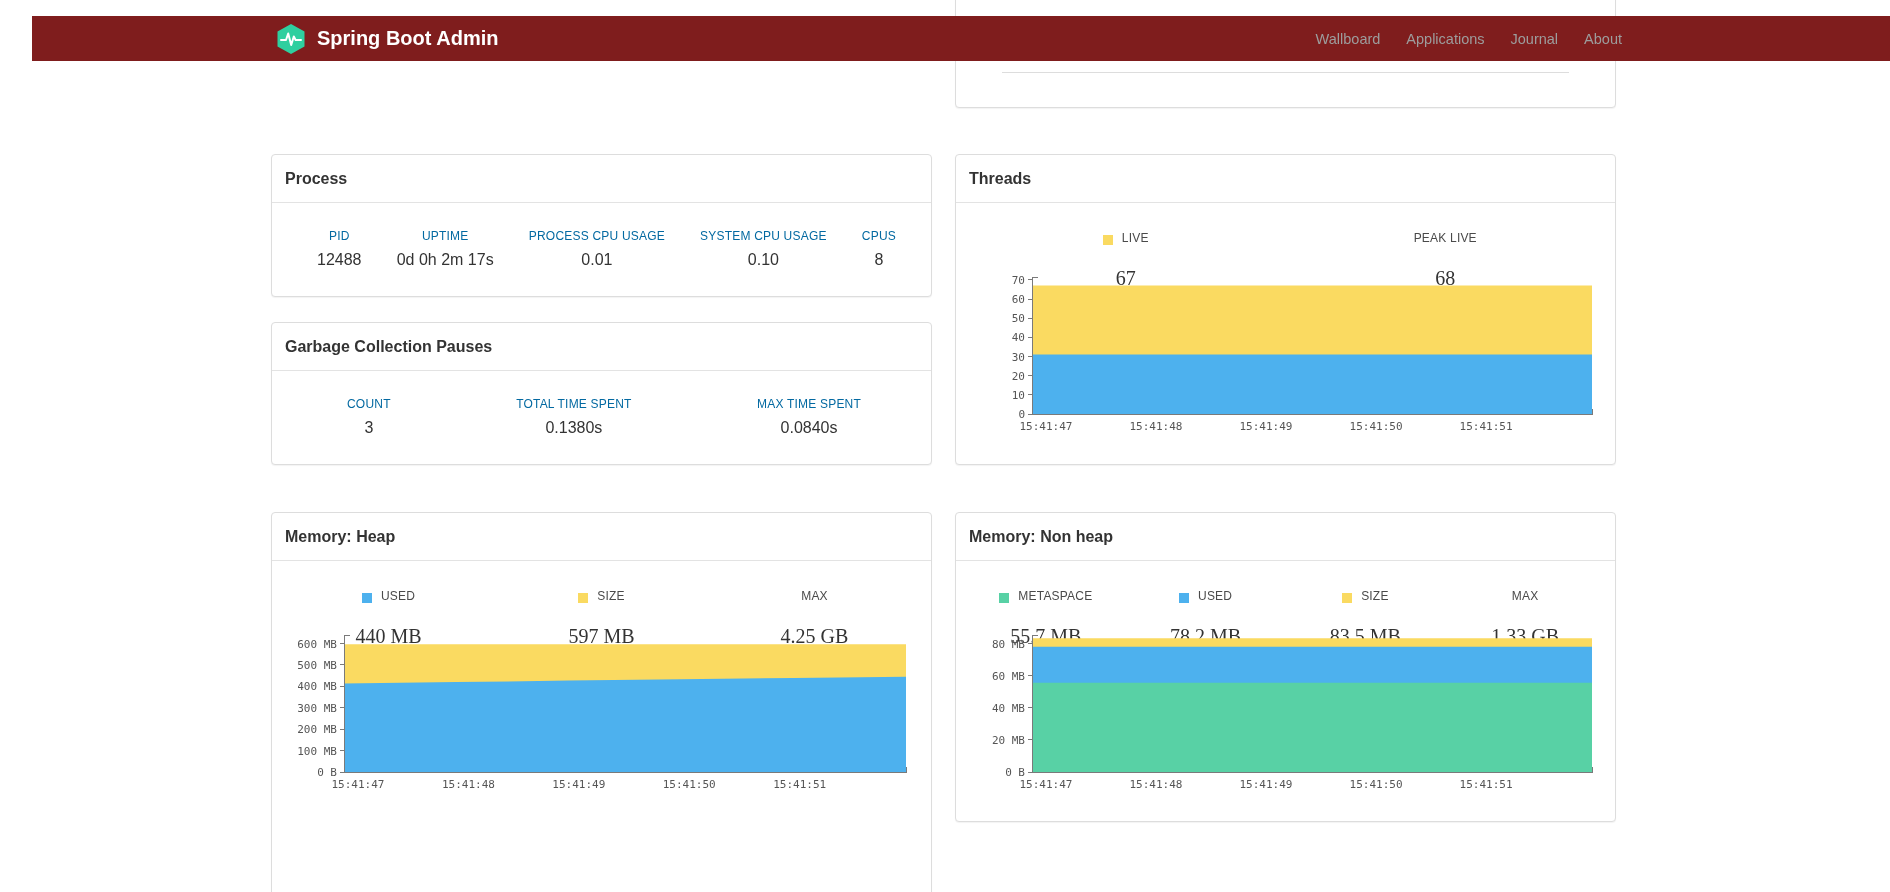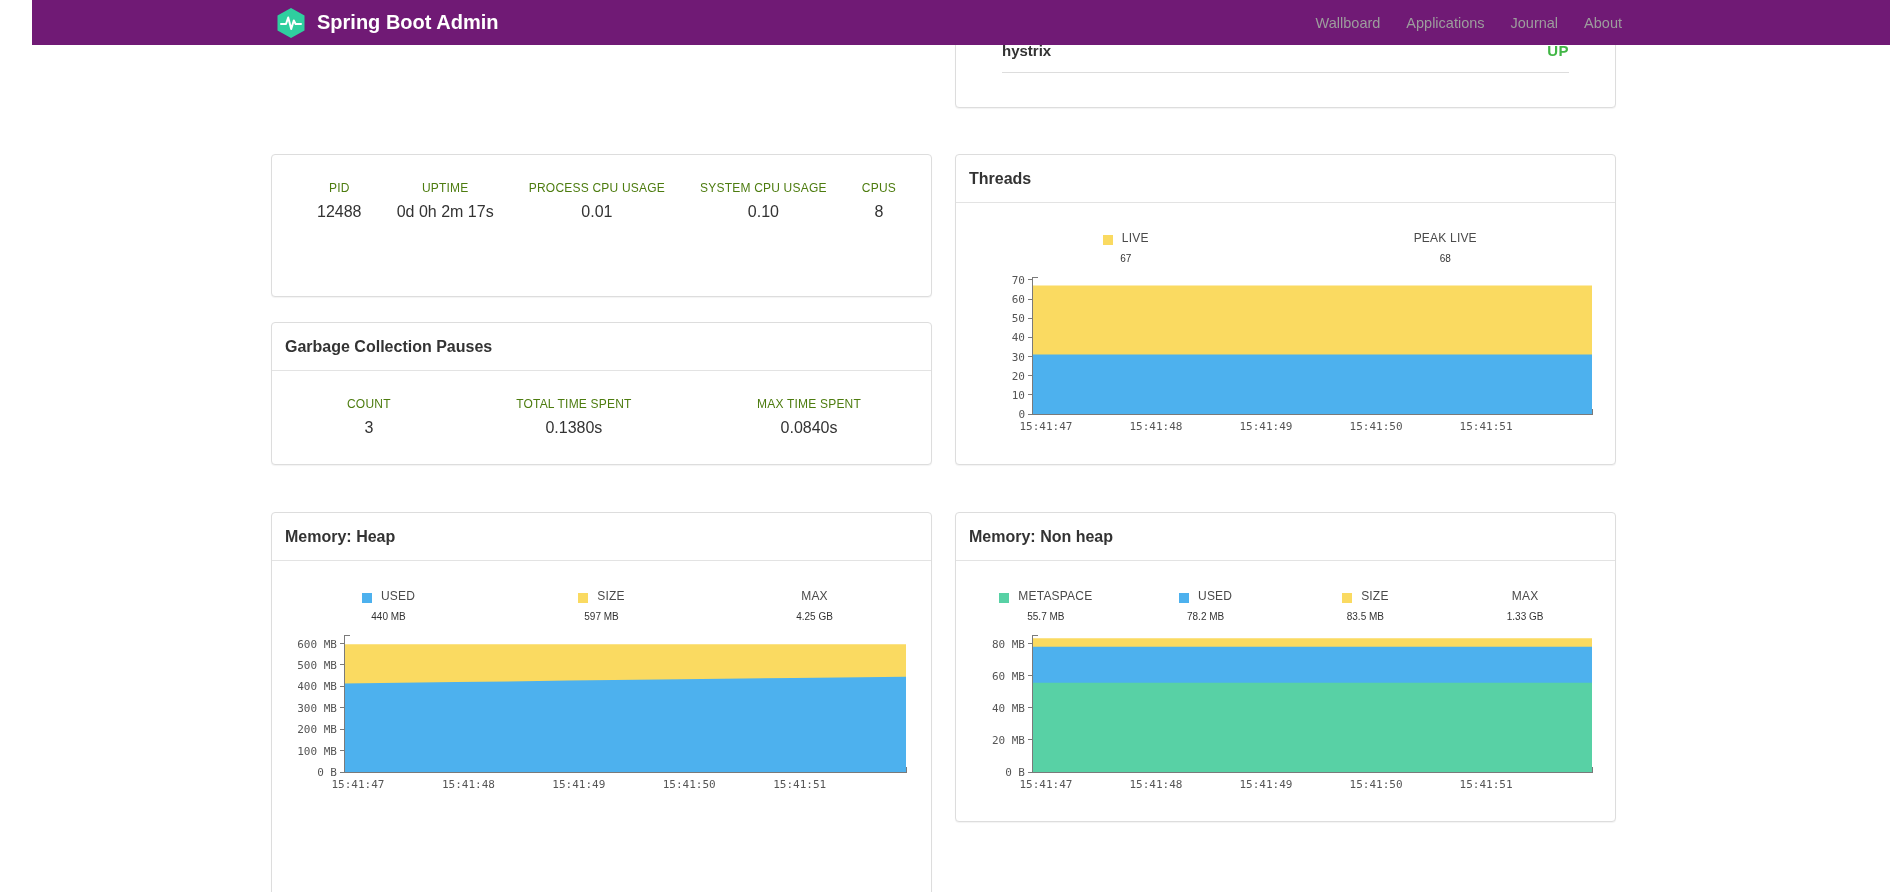--- a/index.html
+++ b/index.html
@@ -5,22 +5,22 @@
   * { box-sizing: border-box; }
   html, body { margin:0; padding:0; }
   body {
     width:1890px; height:892px; overflow:hidden; position:relative;
     background:#ffffff; color:#333;
     font-family:"Liberation Sans","DejaVu Sans",sans-serif;
   }
 
   
   .navbar {
-    position:fixed; top:0; left:0; right:0; height:45px;
-    background:#701a75; z-index:100;margin-left:32px;
+    position:fixed; top:16px; left:0; right:0; height:45px;
+    background:#7f1d1d; z-index:100;margin-left:32px;
   }
   .nav-inner {
     width:1348px; margin:0 auto; height:100%;
     display:flex; align-items:center; justify-content:space-between;
   }
   .brand {
     display:flex; align-items:center; gap:10px; margin-left:-12px;
     color:#ffffff; font-weight:bold; font-size:20px; cursor:pointer;
   }
   .logo-wrap { width:32px; height:32px; display:block; }
@@ -56,32 +56,32 @@
     display:flex; align-items:center; justify-content:space-between;
     cursor:pointer;
   }
   .app-name { font-weight:bold; font-size:15px; color:#333; }
   .status-up { font-weight:bold; font-size:15px; letter-spacing:0.5px; }
 
   
   .stats-row { display:flex; justify-content:space-between; padding:26px 35px 0 45px; }
   #panel-gc .stats-row { padding:26px 70px 0 75px; }
   .stat { text-align:center; }
-  .stat-label { font-size:12px; color:#4d7c0f; letter-spacing:0.2px; white-space:nowrap; }
+  .stat-label { font-size:12px; color:#0369a1; letter-spacing:0.2px; white-space:nowrap; }
   .stat-value { font-size:16px; color:#333; margin-top:8px; white-space:nowrap; }
 
   
   .legend-row { display:flex; padding:28px 10px 0 10px; }
   .legend-item { flex:1; text-align:center; }
   .legend-label {
     font-size:12px; color:#4a4a4a; letter-spacing:0.2px;
     display:flex; align-items:flex-end; justify-content:center; gap:9px; white-space:nowrap;
   }
   .legend-sq { width:10px; height:10px; display:inline-block; }
-  .legend-value { font-size:10px; color:#333; margin-top:8px; white-space:nowrap; }
+  .legend-value { font-size:20px; color:#333; margin-top:22px; white-space:nowrap;font-family:Liberation Serif, serif; }
 
   
   .chart { position:absolute; }
   #chart-threads { left:30px; top:116px; width:610px; height:168px; }
   #chart-heap    { left:26px; top:116px; width:612px; height:168px; }
   #chart-nonheap { left:30px; top:116px; width:610px; height:168px; }
   .chart text { font-family:"DejaVu Sans Mono",monospace; font-size:11px; fill:#555; }
 </style>
 </head>
 <body>
@@ -109,20 +109,21 @@
 <main>
 
   <section class="panel" id="panel-hystrix">
     <div class="status-row">
       <span class="app-name">hystrix</span>
       <span class="status-up" style="color: rgb(65, 182, 69);">UP</span>
     </div>
   </section>
 
   <section class="panel" id="panel-process">
+    <div class="panel-heading">Process</div>
     <div class="stats-row">
       <div class="stat">
         <div class="stat-label">PID</div>
         <div class="stat-value">12488</div>
       </div>
       <div class="stat">
         <div class="stat-label">UPTIME</div>
         <div class="stat-value">0d 0h 2m 17s</div>
       </div>
       <div class="stat">

